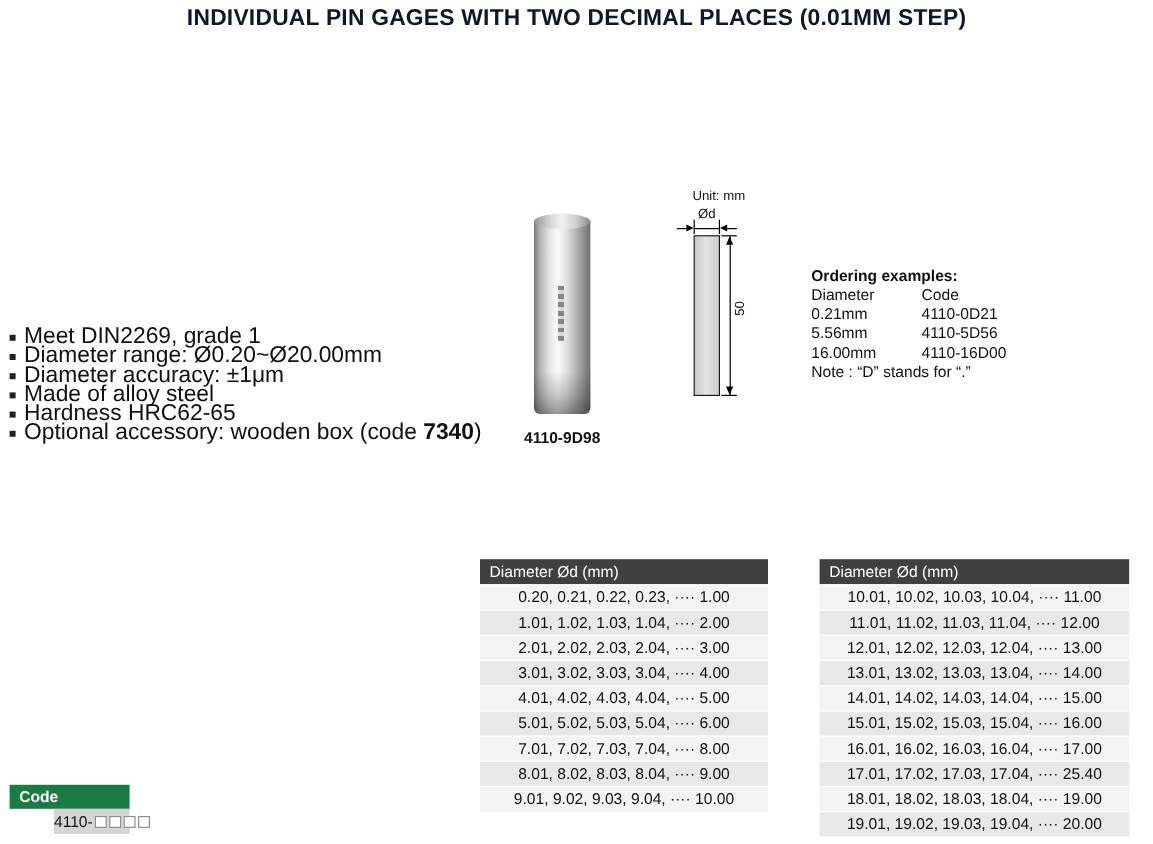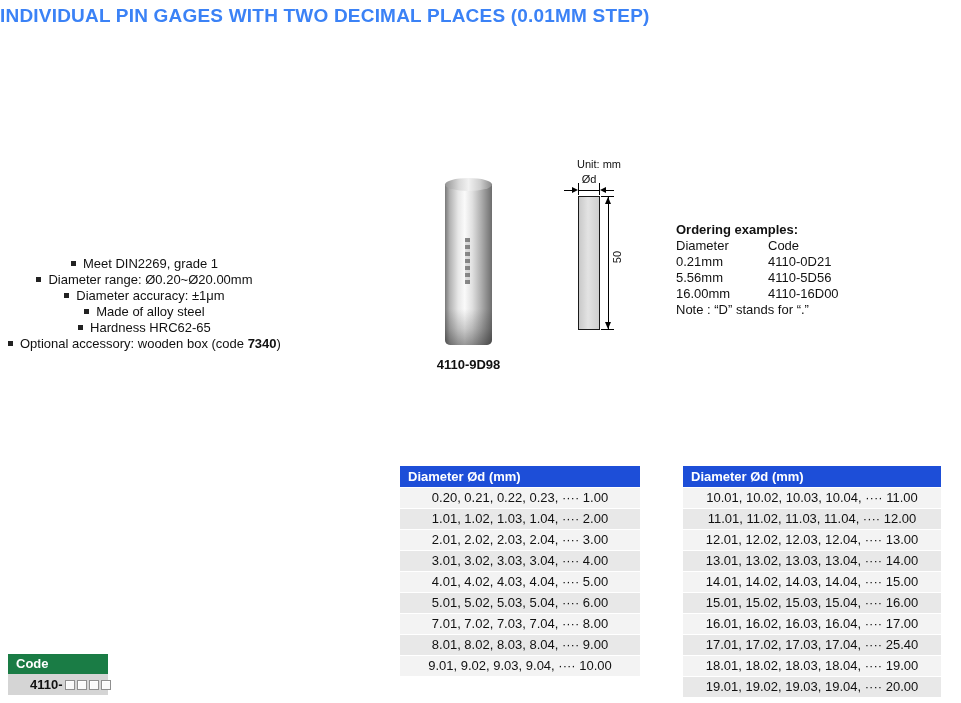--- a/index.html
+++ b/index.html
@@ -10,27 +10,27 @@
     background: #ffffff;
     font-family: "Liberation Sans", sans-serif;
     color: #111;
     overflow: hidden;
   }
   .abs { position: absolute; }
 
   
   #title {
     top: 5px; left: 0; width: 961px;
-    text-align: left;
+    text-align: center;
     font-size: 19px; font-weight: bold; letter-spacing: 0.2px;
-    color: #3b82f6;
-  }
-
-  
-  #features { left: 8px; top: 256px; font-size: 13px; text-align: center; }
+    color: #0f172a;
+  }
+
+  
+  #features { left: 8px; top: 273px; font-size: 19px; }
   .feat { height: 16px; line-height: 16px; white-space: nowrap; }
   .bullet {
     display: inline-block; width: 5px; height: 5px;
     background: #222; margin-right: 7px; vertical-align: 2px;
   }
 
   
   #pin { left: 445px; top: 178px; width: 47px; height: 167px; }
   .pin-body {
     position: absolute; top: 6px; left: 0; width: 47px; height: 161px;
@@ -92,41 +92,42 @@
   .ord-row { height: 16px; line-height: 16px; display: flex; }
   .ord-col1 { width: 92px; }
   .ord-note { height: 16px; line-height: 16px; }
 
   
   .size-table { font-size: 13px; }
   #table-left { left: 400px; top: 466px; width: 240px; }
   #table-right { left: 683px; top: 466px; width: 258px; }
   .tbl-header {
     height: 21px; line-height: 21px;
-    background: #1d4ed8; color: #fff; font-weight: bold;
+    background: #404040; color: #fff; font-weight: normal;
     padding-left: 8px; box-sizing: border-box;
   }
   .tbl-row {
     height: 21px; line-height: 20px; box-sizing: border-box;
     border-top: 1px solid #fff;
     text-align: center; white-space: nowrap;
     background: #e8e8e8;
   }
   .tbl-row:nth-child(even) { background: #f3f3f3; }
 
   
   #code-box { left: 8px; top: 654px; width: 100px; font-size: 13px; }
   .code-header {
     height: 20px; line-height: 20px; background: #1a7c45; color: #fff;
     font-weight: bold; padding-left: 8px; box-sizing: border-box;
   }
   .code-value {
     height: 21px; line-height: 21px; background: #d5d5d5;
-    font-weight: bold; padding-left: 22px; box-sizing: border-box;
+    font-weight: normal; padding-left: 0; box-sizing: border-box;
     white-space: nowrap;
+    margin-left: 37px;
   }
   .ph {
     display: inline-block; width: 8px; height: 8px;
     background: #fafafa; border: 1px solid #8f8f8f;
     margin-left: 2px; vertical-align: -1px;
     box-shadow: inset 1px 1px 0 #fff;
   }
 </style>
 </head>
 <body>

